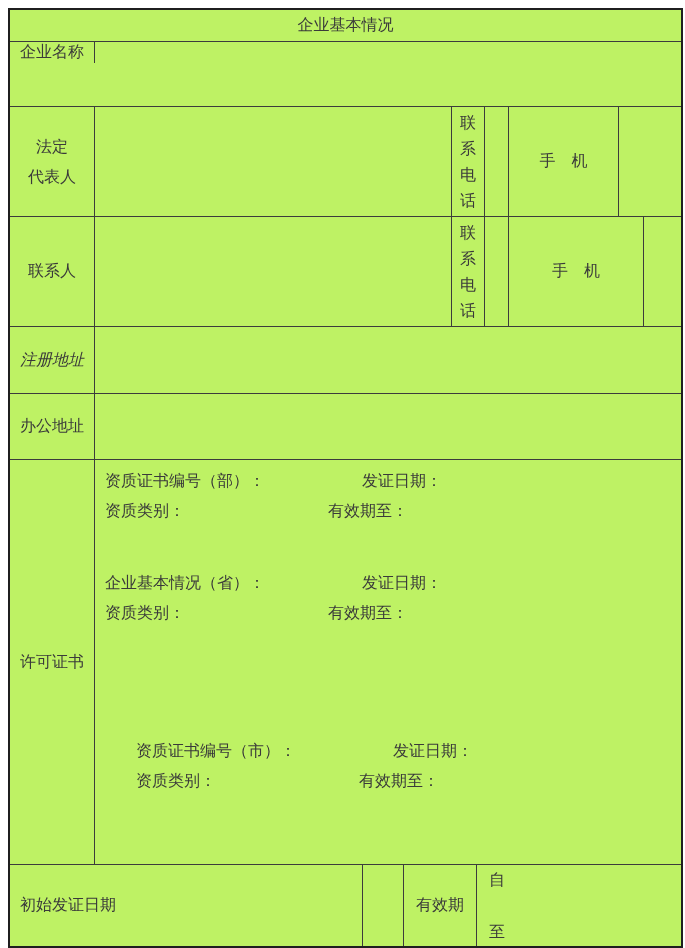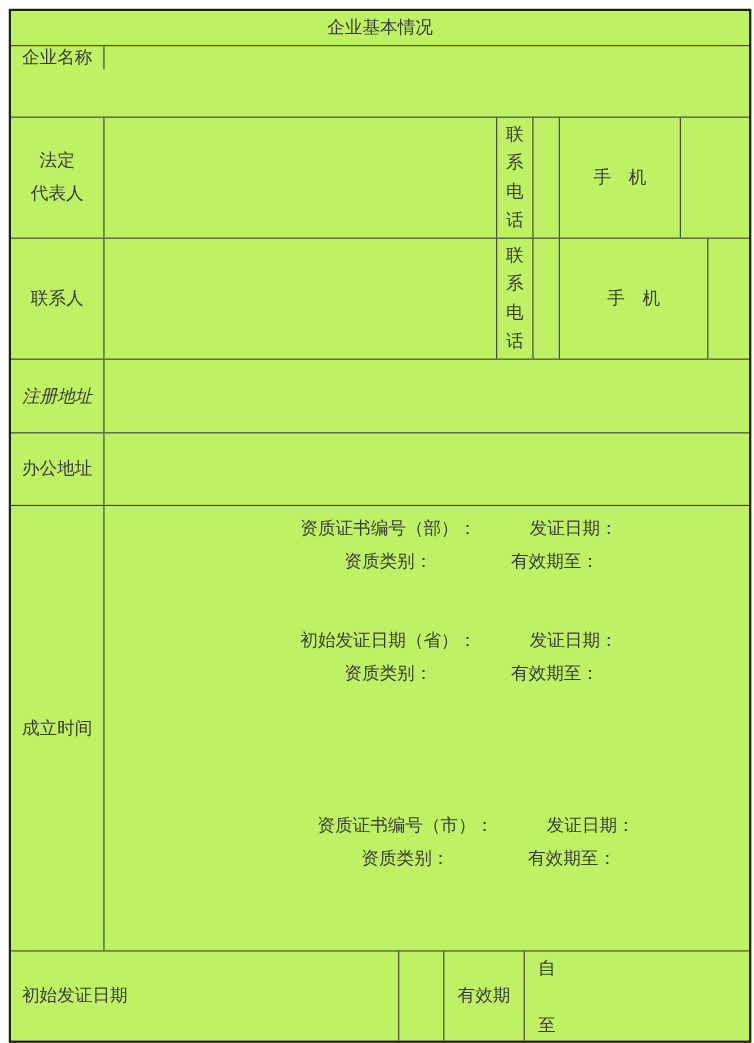--- a/index.html
+++ b/index.html
@@ -17,21 +17,21 @@
     border:2px solid #1f1f1f;
     background:#bef264;
   }
   .row{display:flex; border-bottom:1px solid #3c3c3c;}
   .row:last-child{border-bottom:none;}
   .cell{
     border-right:1px solid #3c3c3c;
     display:flex; align-items:center; justify-content:center;
     overflow:hidden;
   }
-  .cell:last-child{border-right:none;text-align:center;}
+  .cell:last-child{border-right:none;}
   .grow{flex:1;}
   
   .h32{height:32px;} .h65{height:65px;flex-direction:column;} .h110{height:110px;}
   .h67{height:67px;font-style:italic;} .h66{height:66px;} .h405{height:405px;} .h81{height:81px;}
   
   .w85{width:85px;} .w405{width:405px;} .w119{width:119px;}
   .w357{width:357px;} .w33{width:33px;} .w24{width:24px;}
   .w110c{width:110px;} .w135{width:135px;}
   .w353{width:353px;} .w41{width:41px;} .w73{width:73px;font-family:Liberation Serif, serif;}
   .title-row{justify-content:center; align-items:center; display:flex;}
@@ -97,28 +97,28 @@
     <div class="cell w85">注册地址</div>
     <div class="cell grow"></div>
   </div>
 
   <div class="row h66">
     <div class="cell w85">办公地址</div>
     <div class="cell grow"></div>
   </div>
 
   <div class="row h405">
-    <div class="cell w85">成立时间</div>
+    <div class="cell w85">许可证书</div>
     <div class="cell qual-cell">
       <div>
         <div class="qline"><span class="qspan-a">资质证书编号（部）：</span><span>发证日期：</span></div>
         <div class="qline"><span class="qspan-b">资质类别：</span><span>有效期至：</span></div>
       </div>
       <div class="qblock-2">
-        <div class="qline"><span class="qspan-a">初始发证日期（省）：</span><span>发证日期：</span></div>
+        <div class="qline"><span class="qspan-a">企业基本情况（省）：</span><span>发证日期：</span></div>
         <div class="qline"><span class="qspan-b">资质类别：</span><span>有效期至：</span></div>
       </div>
       <div class="qblock-3">
         <div class="qline"><span class="qspan-a">资质证书编号（市）：</span><span>发证日期：</span></div>
         <div class="qline"><span class="qspan-b">资质类别：</span><span>有效期至：</span></div>
       </div>
     </div>
   </div>
 
   <div class="row h81">

